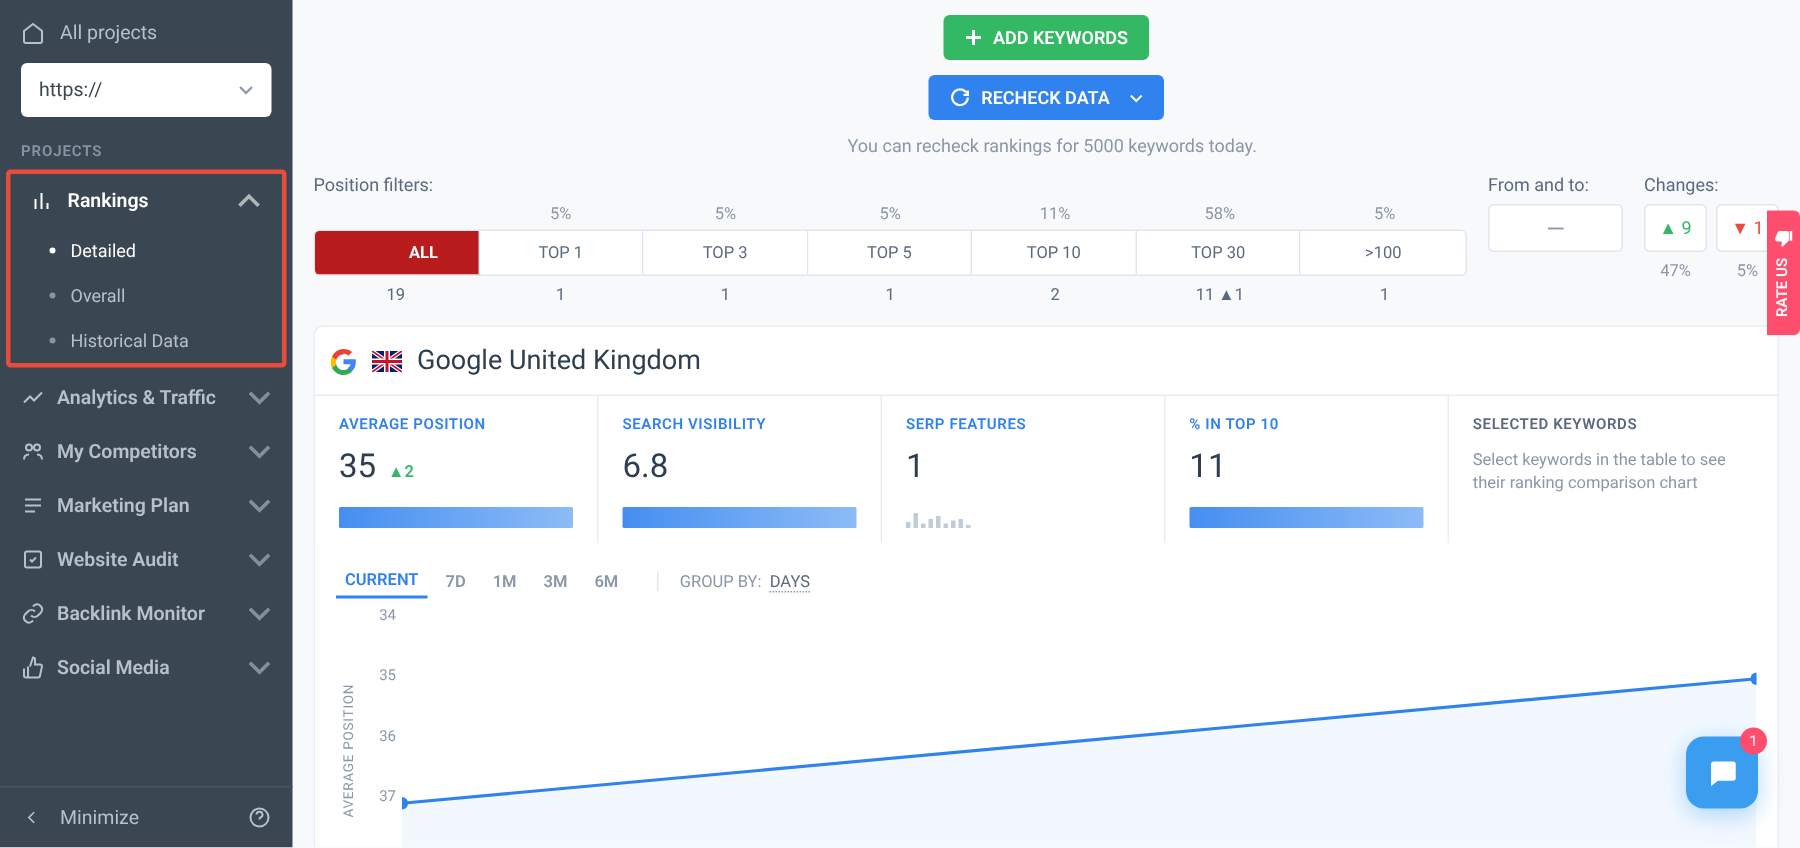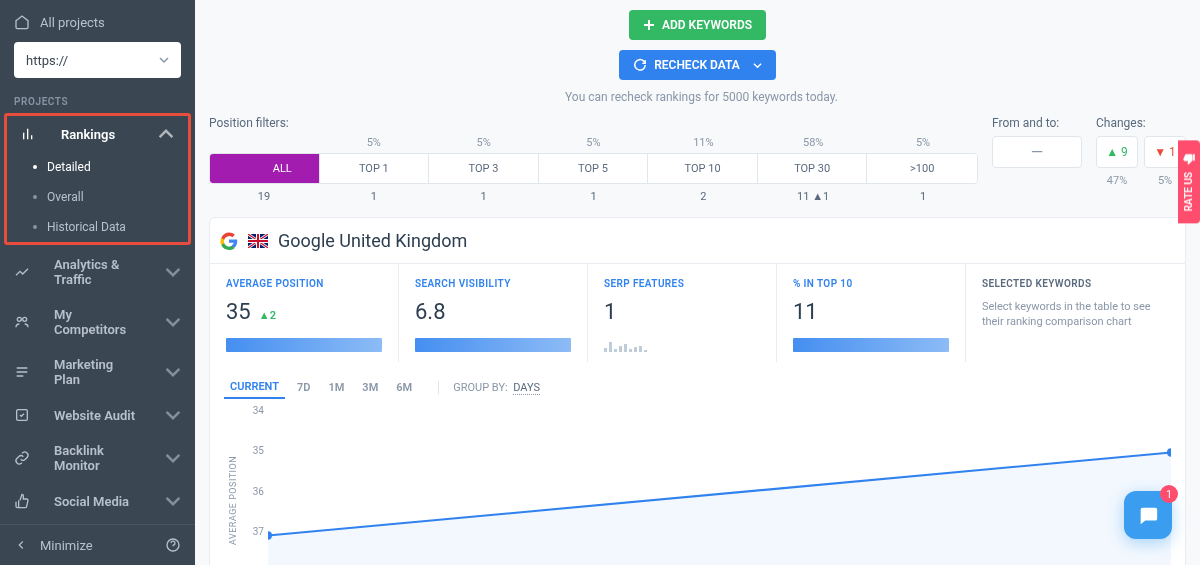--- a/index.html
+++ b/index.html
@@ -3,21 +3,21 @@
 <meta charset="utf-8">
 <style>
 * { box-sizing: border-box; margin: 0; padding: 0; font-family: -apple-system, BlinkMacSystemFont, "Segoe UI", Roboto, sans-serif; }
 body { background: #f8f9fb; width: 1200px; height: 565px; overflow: hidden; display: flex; }
 .sidebar { width: 195px; background: #3a4651; color: #b6c1cc; display: flex; flex-direction: column; font-size: 13px; }
 .sidebar-top { padding: 10px 14px 8px; }
 .all-projects { display: flex; align-items: center; gap: 10px; padding: 4px 0 12px; }
 .all-projects svg { width: 16px; height: 16px; }
 .proj-select { background: #fff; border-radius: 4px; height: 36px; display: flex; align-items: center; justify-content: space-between; padding: 0 12px; color: #3a4651; font-size: 13px; }
 .sidebar-label { font-size: 10px; letter-spacing: 0.6px; color: #8795a3; padding: 10px 14px 4px; font-weight: 600; }
-.nav-item { display: flex; align-items: center; gap: 24px; padding: 10px 14px; cursor: pointer; font-weight: 600; }
+.nav-item { display: flex; align-items: center; gap: 8px; padding: 10px 14px; cursor: pointer; font-weight: 600; }
 .nav-item.small { font-weight: 400; font-size: 12px; padding: 8px 14px 8px 26px; gap: 10px; }
 .nav-item svg { width: 16px; height: 16px; flex-shrink: 0; }
 .nav-item .chev { margin-left: auto; opacity: 0.6; }
 .nav-item.active { color: #fff; }
 .nav-item.small .dot { width: 4px; height: 4px; border-radius: 50%; background: #8795a3; }
 .nav-item.small.active .dot { background: #fff; }
 .highlight-box { border: 3px solid #e74c3c; border-radius: 3px; margin: 2px 4px; }
 .minimize { margin-top: auto; display: flex; align-items: center; gap: 12px; padding: 12px 14px; border-top: 1px solid #4a5560; }
 .minimize .help { margin-left: auto; }
 .main { flex: 1; padding: 10px 14px 10px 14px; overflow: hidden; }
@@ -28,21 +28,21 @@
 .btn-blue .chev { margin-left: 6px; }
 .hint { color: #8a97a8; font-size: 12px; margin-left: 8px; }
 .filters-row { display: flex; gap: 14px; align-items: flex-start; margin-bottom: 14px; }
 .pf { flex: 1; }
 .pf-label { font-size: 12px; color: #5a6a7e; margin-bottom: 6px; }
 .pf-grid { display: grid; grid-template-columns: repeat(7, 1fr); border: 1px solid #e1e6ec; border-radius: 4px; overflow: hidden; }
 .pf-perc { grid-column: 1 / -1; display: grid; grid-template-columns: repeat(7, 1fr); }
 .pf-perc span { text-align: center; font-size: 11px; color: #8a97a8; padding-bottom: 4px; }
 .pf-cell { text-align: center; font-size: 11px; color: #5a6a7e; padding: 8px 4px; border-right: 1px solid #e1e6ec; background: #fff; cursor: pointer; }
 .pf-cell:last-child { border-right: none; }
-.pf-cell.all { background: #a21caf; color: #fff; font-weight: 400; padding-left: 40px; }
+.pf-cell.all { background: #b91c1c; color: #fff; font-weight: 700; padding-left: 40px; }
 .pf-counts { grid-column: 1 / -1; display: grid; grid-template-columns: repeat(7, 1fr); }
 .pf-counts span { text-align: center; font-size: 11px; color: #5a6a7e; padding-top: 6px; }
 .delta-up { color: #33b864; font-size: 10px; }
 .fromto { width: 90px; }
 .fromto-box { border: 1px solid #e1e6ec; border-radius: 4px; height: 32px; display: flex; align-items: center; justify-content: center; color: #8a97a8; background: #fff; }
 .changes { width: 90px; }
 .changes-row { display: flex; gap: 6px; }
 .chg-pill { flex: 1; border: 1px solid #e1e6ec; border-radius: 4px; height: 32px; display: flex; align-items: center; justify-content: center; font-size: 12px; gap: 3px; background: #fff; }
 .chg-pill.up { color: #33b864; }
 .chg-pill.down { color: #e74c3c; }

